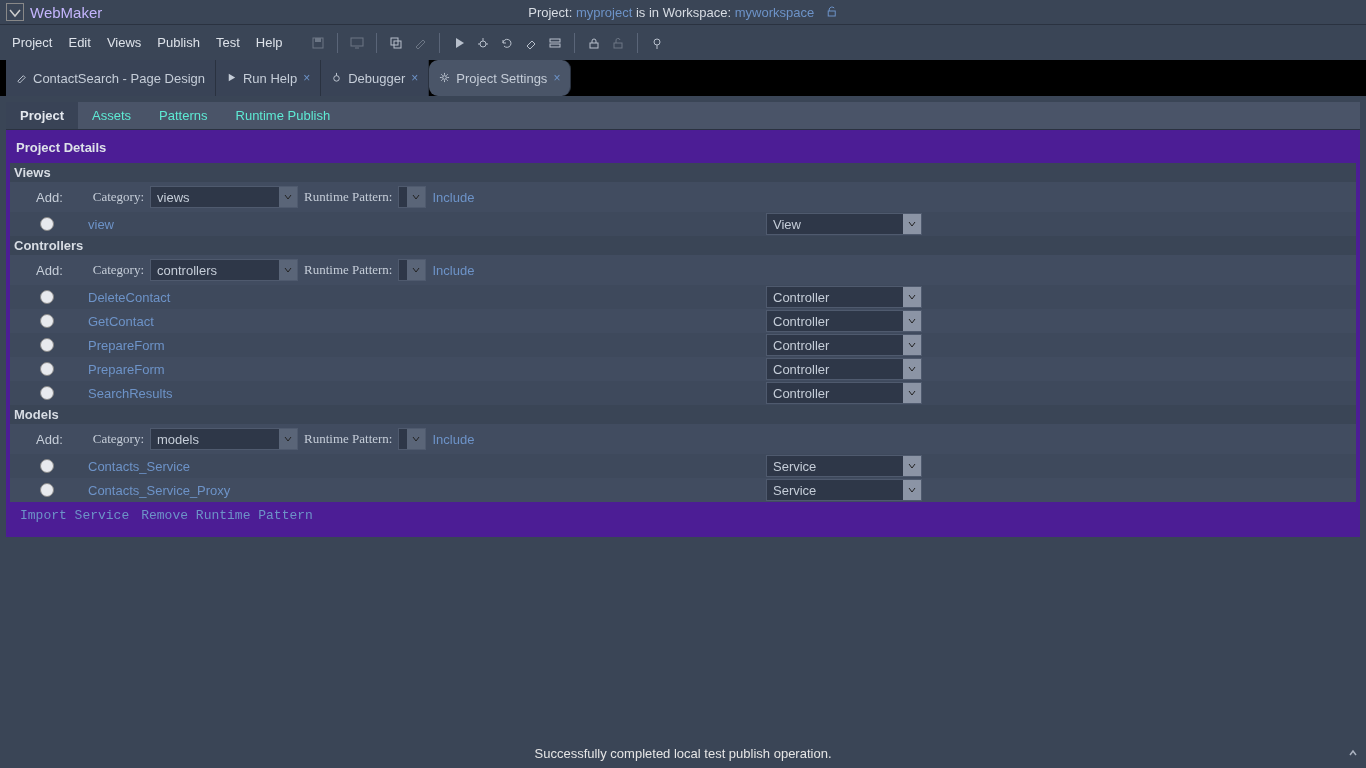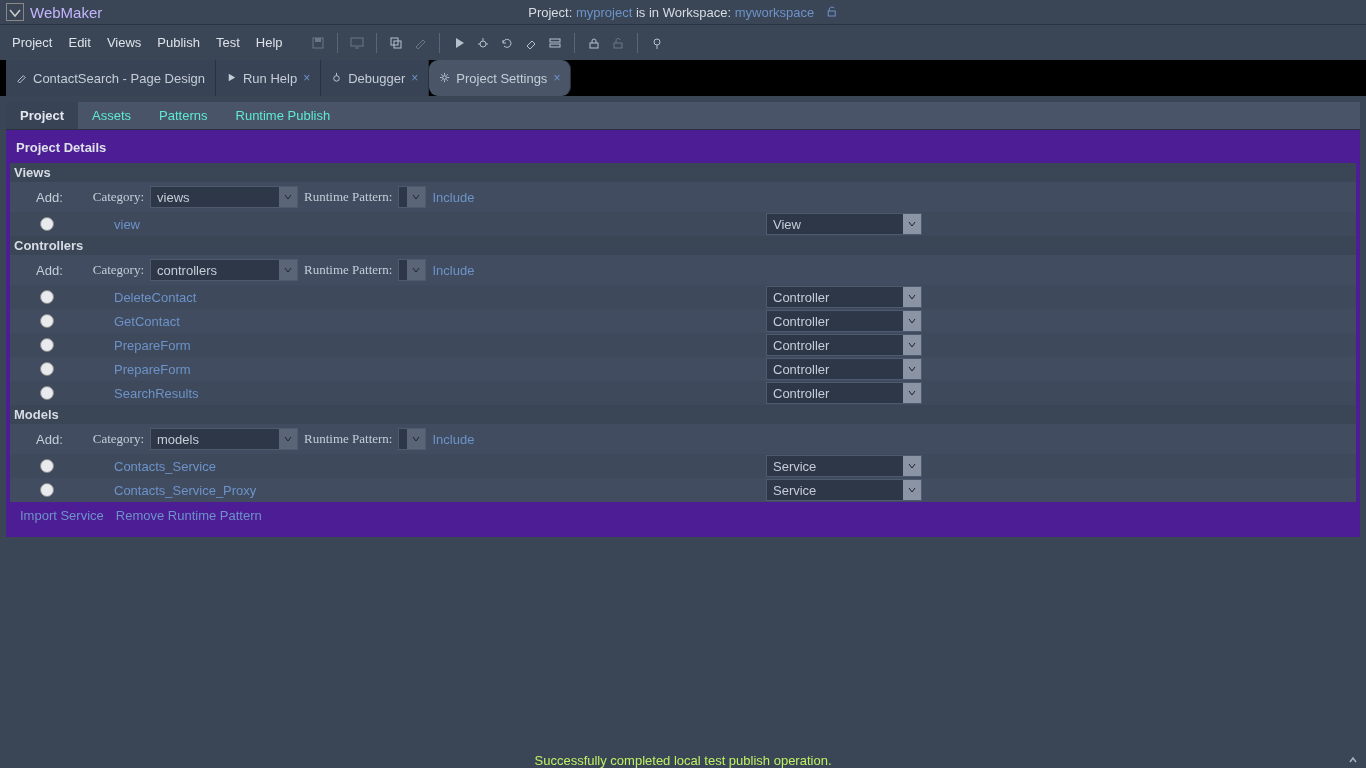--- a/index.html
+++ b/index.html
@@ -174,21 +174,21 @@
   display: flex; align-items: center; justify-content: center;
 }
 .link-text { color: #6d93c8; cursor: pointer; }
 
 .item-row {
   display: flex;
   align-items: center;
   padding: 2px 4px 2px 30px;
   background: #3e495c;
   height: 24px;
-  gap: 28px;
+  gap: 2px;
 }
 .item-row.alt { background: #414c60; }
 .radio {
   width: 14px; height: 14px;
   border-radius: 50%;
   background: #e8eaee;
   border: 1px solid #888;
   flex-shrink: 0;
 }
 .item-name {
@@ -212,28 +212,29 @@
 .item-select .arrow {
   position: absolute; right: 0; top: 0;
   width: 18px; height: 100%;
   background: #8b94a5;
   display: flex; align-items: center; justify-content: center;
 }
 .bottom-links {
   padding: 6px 10px;
   display: flex;
   gap: 12px;
+  font-family: Liberation Mono, monospace;
 }
 .statusbar {
   height: 22px;
   background: #3a4556;
   display: flex;
-  align-items: flex-end;
+  align-items: flex-start;
   justify-content: center;
-  color: #bef264;
+  color: #e5e5e5;
   position: relative;
   font-size: 13px;
 }
 .statusbar .chev {
   position: absolute;
   right: 8px;
 }
 </style>
 </head>
 <body>

